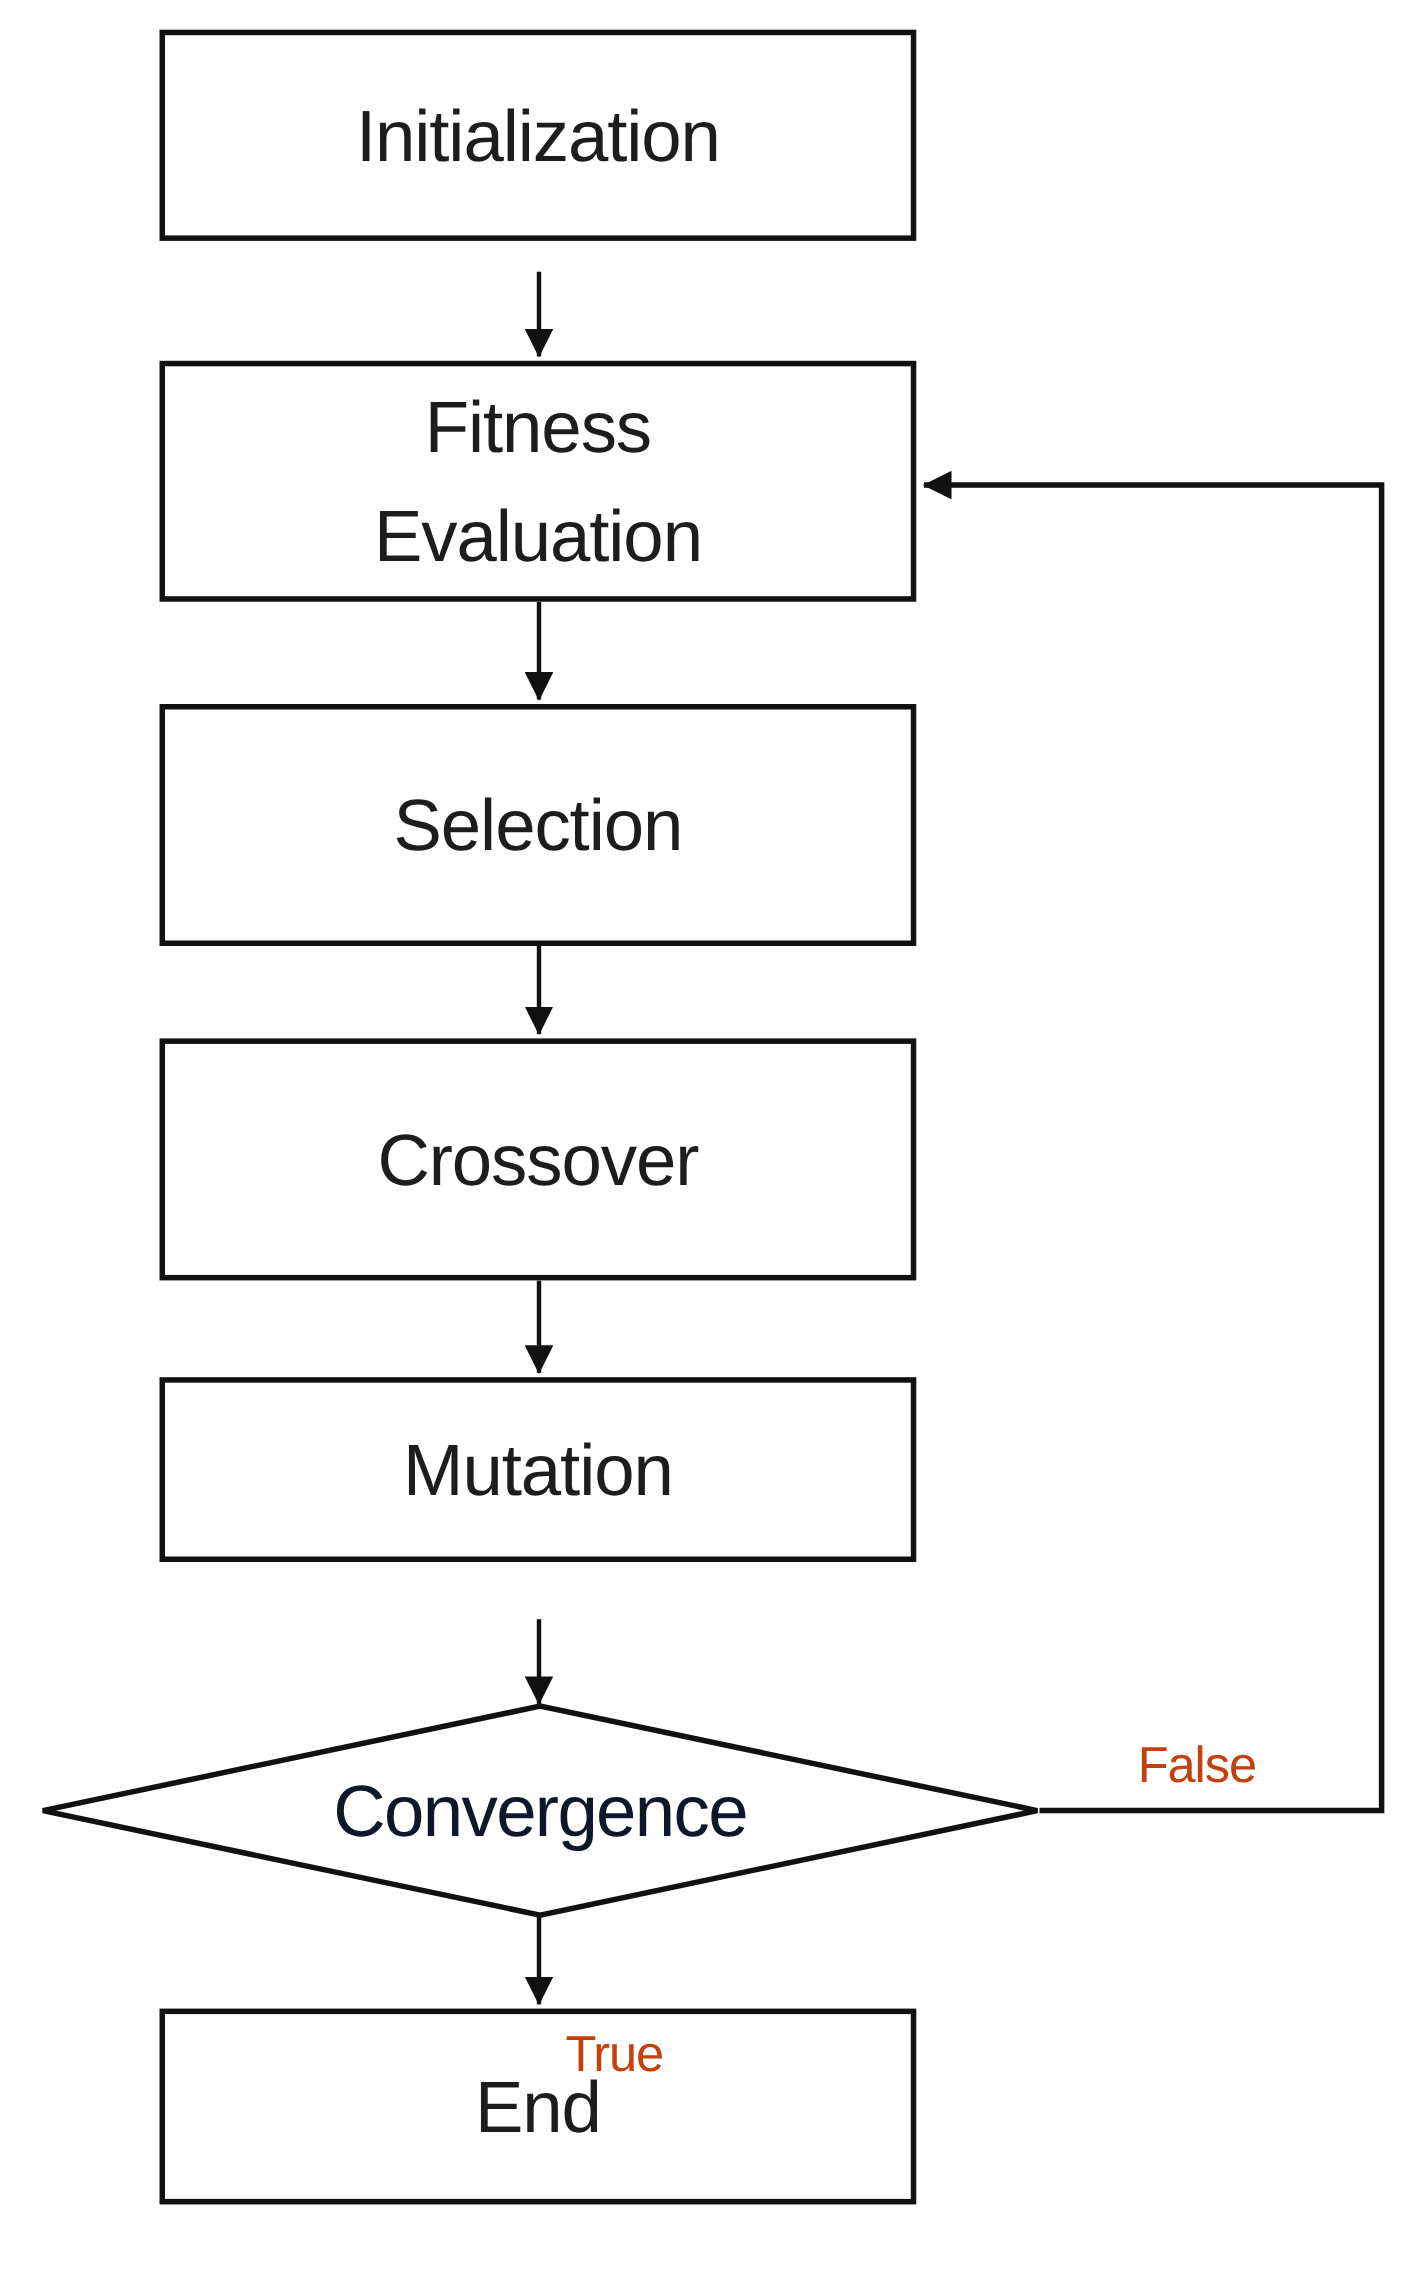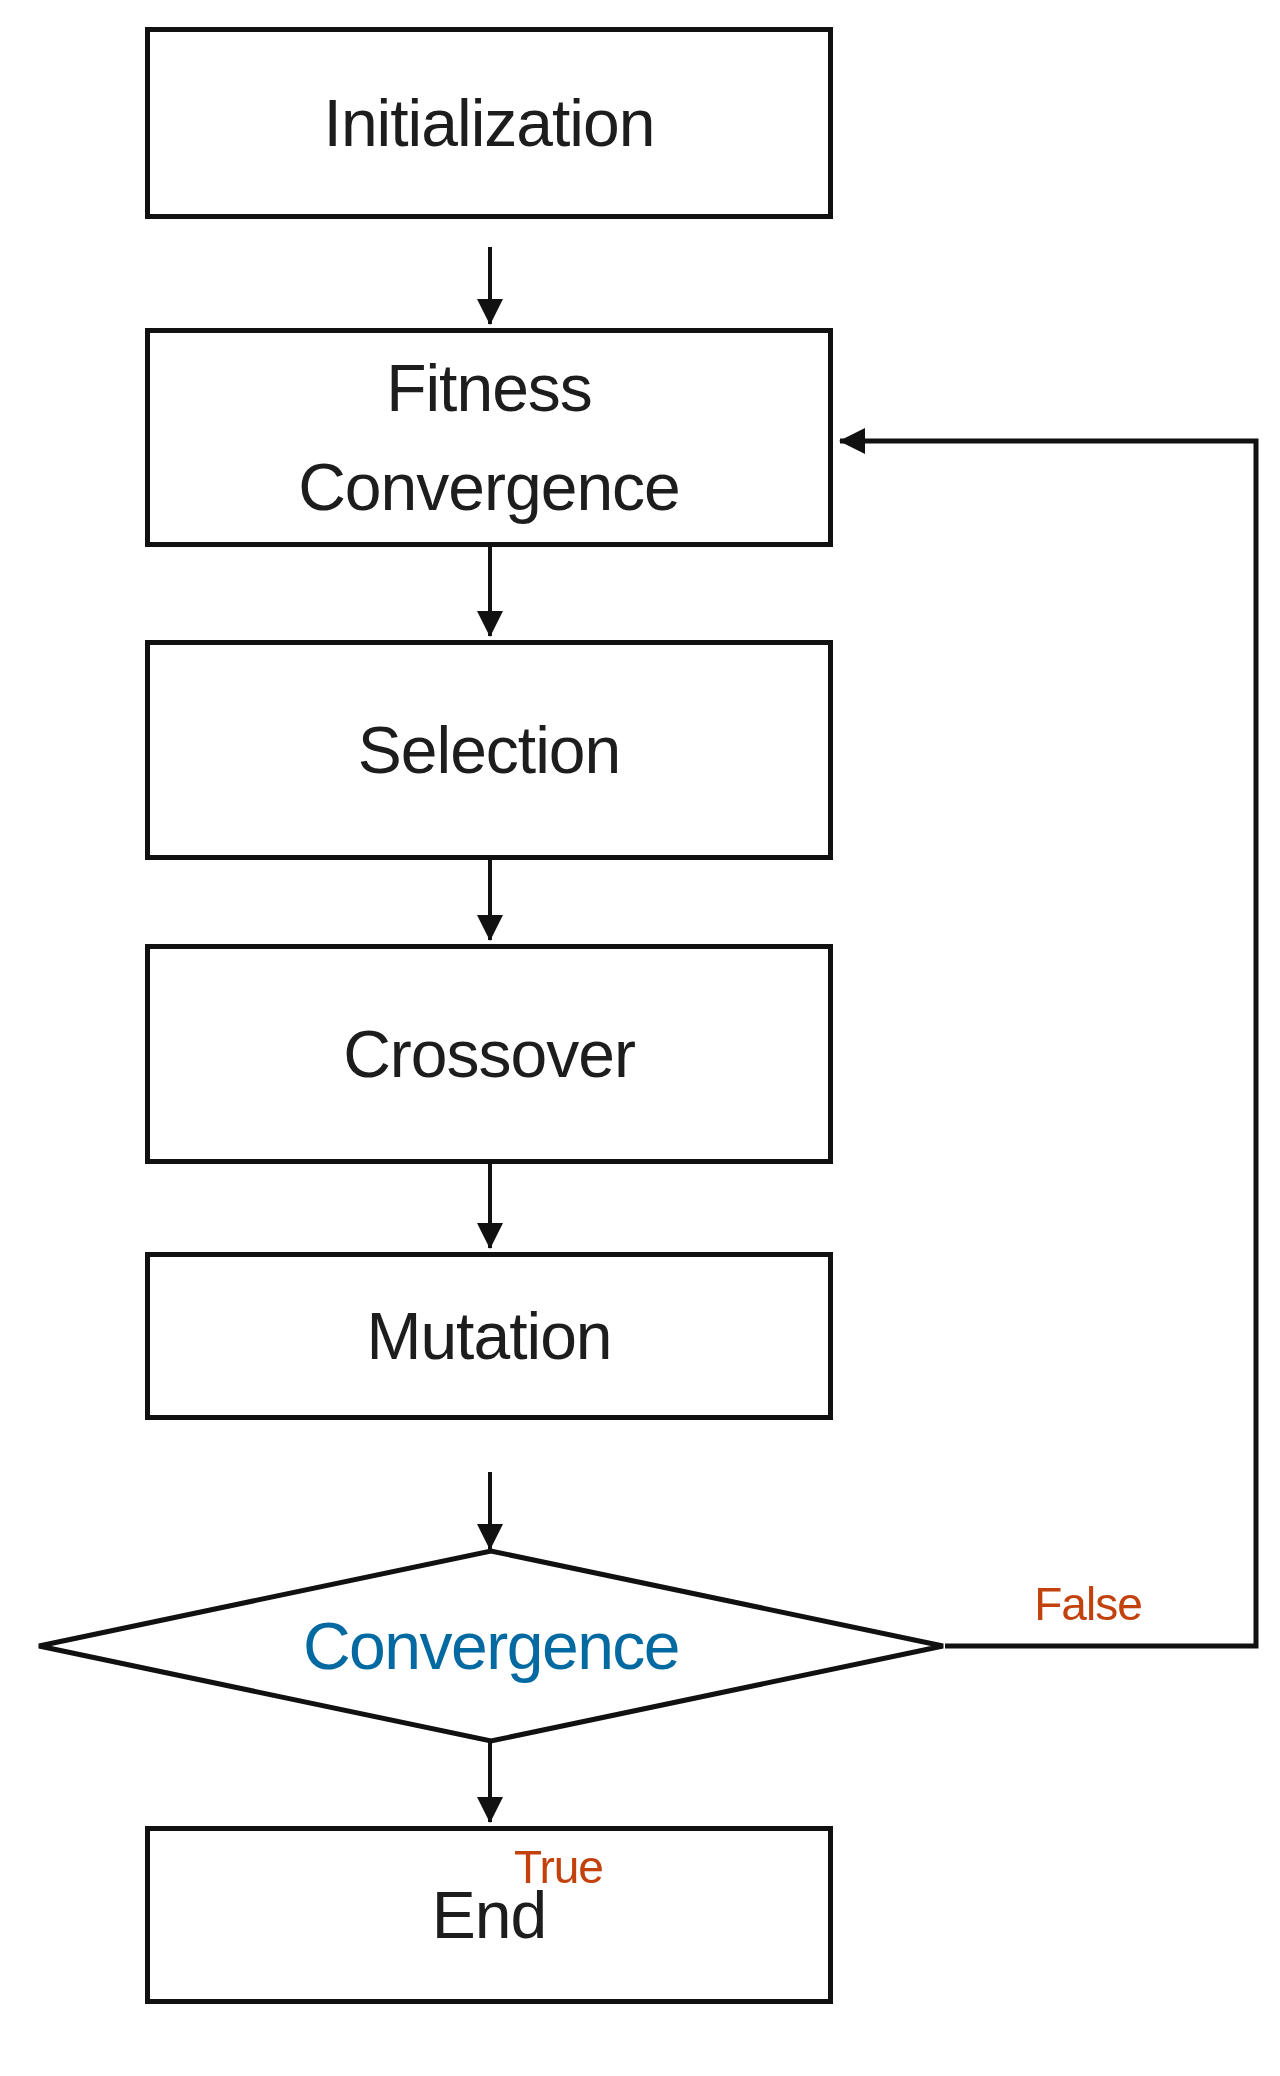--- a/index.html
+++ b/index.html
@@ -46,21 +46,21 @@
   .n-mutation       { top: 1252px; height: 168px; }
   .n-end            { top: 1826px; height: 178px; }
 
   .diamond-label {
     position: absolute;
     left: 491px;
     top: 1646px;
     transform: translate(-50%, -50%);
     font-size: 66px;
     letter-spacing: -1.5px;
-    color: #0369a1;
+    color: #0f172a;
     white-space: nowrap;
   }
   .edge-label {
     position: absolute;
     font-size: 46px;
     letter-spacing: -1px;
     color: #c2410c;
     white-space: nowrap;
   }
   .edge-label-false {
@@ -96,21 +96,21 @@
 
     <polygon points="39,1646 491,1551 943,1646 491,1741" fill="#ffffff" stroke="#111111" stroke-width="5" stroke-linejoin="miter"></polygon>
   </svg>
 
   <div class="node proc n-initialization">
     <span class="node-label">Initialization</span>
   </div>
 
   <div class="node proc n-fitness">
     <span class="node-label">Fitness
-Convergence</span>
+Evaluation</span>
   </div>
 
   <div class="node proc n-crossover">
     <span class="node-label">Crossover</span>
   </div>
 
   <div class="node proc n-selection">
     <span class="node-label">Selection</span>
   </div>
 

